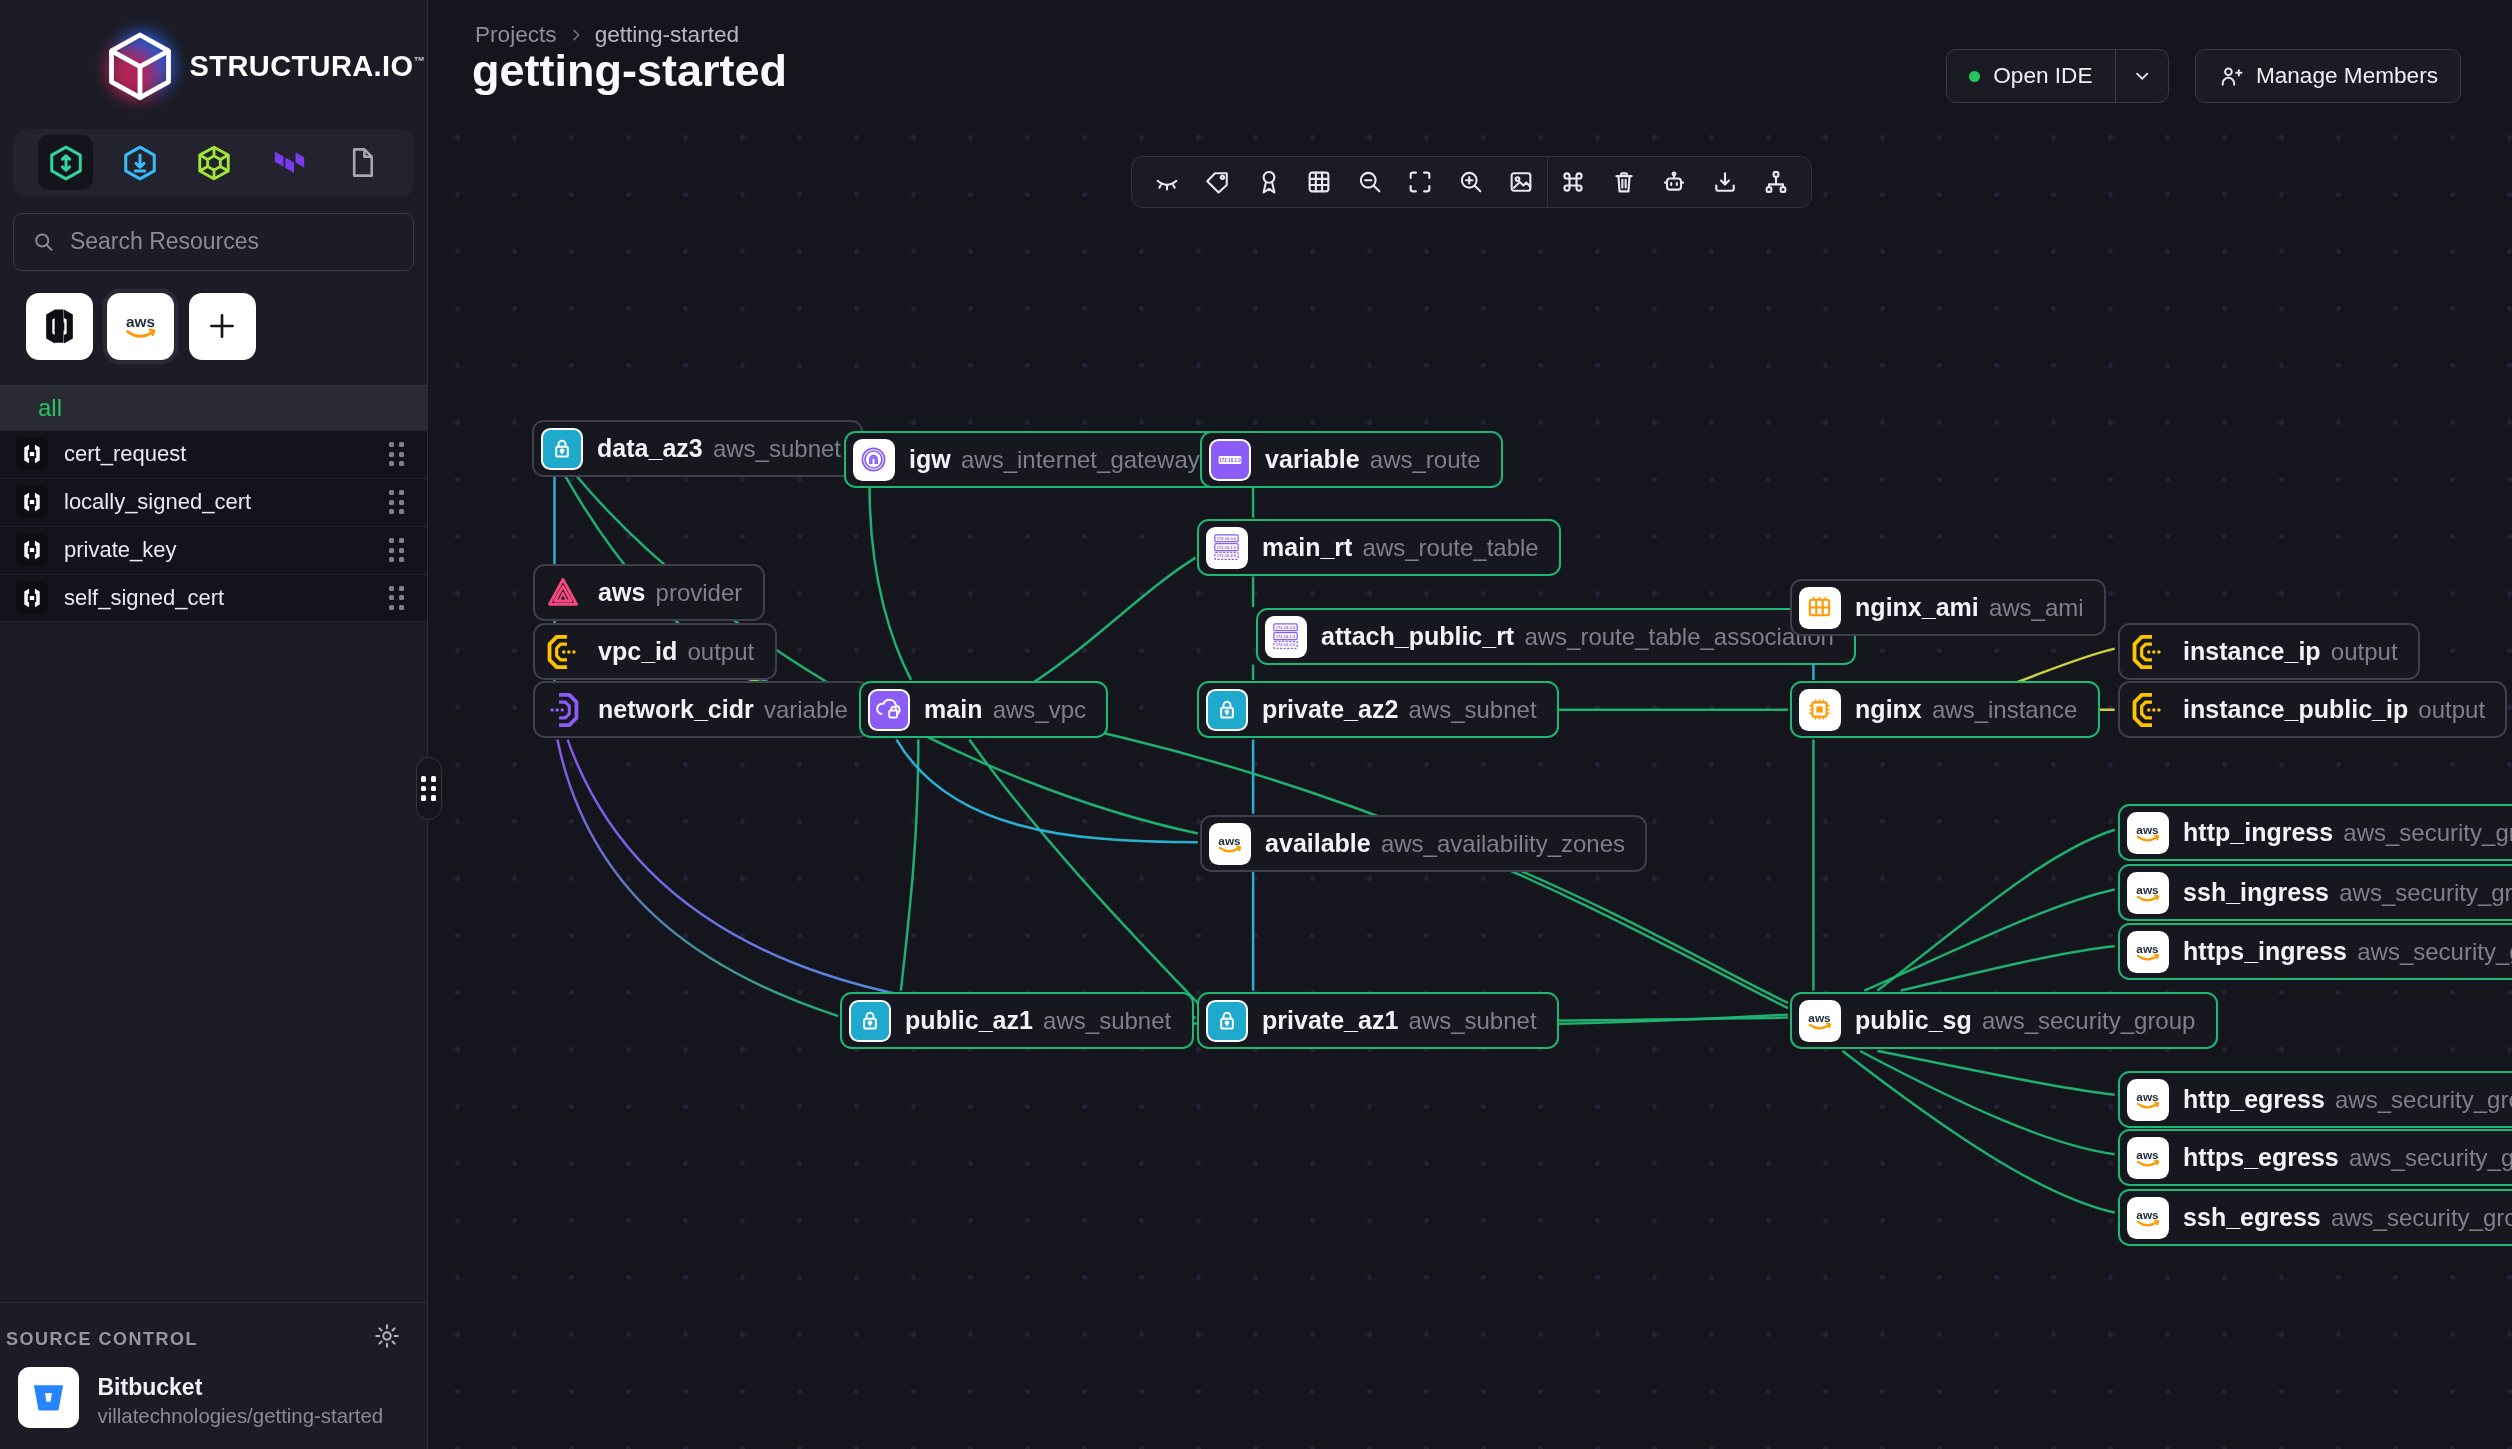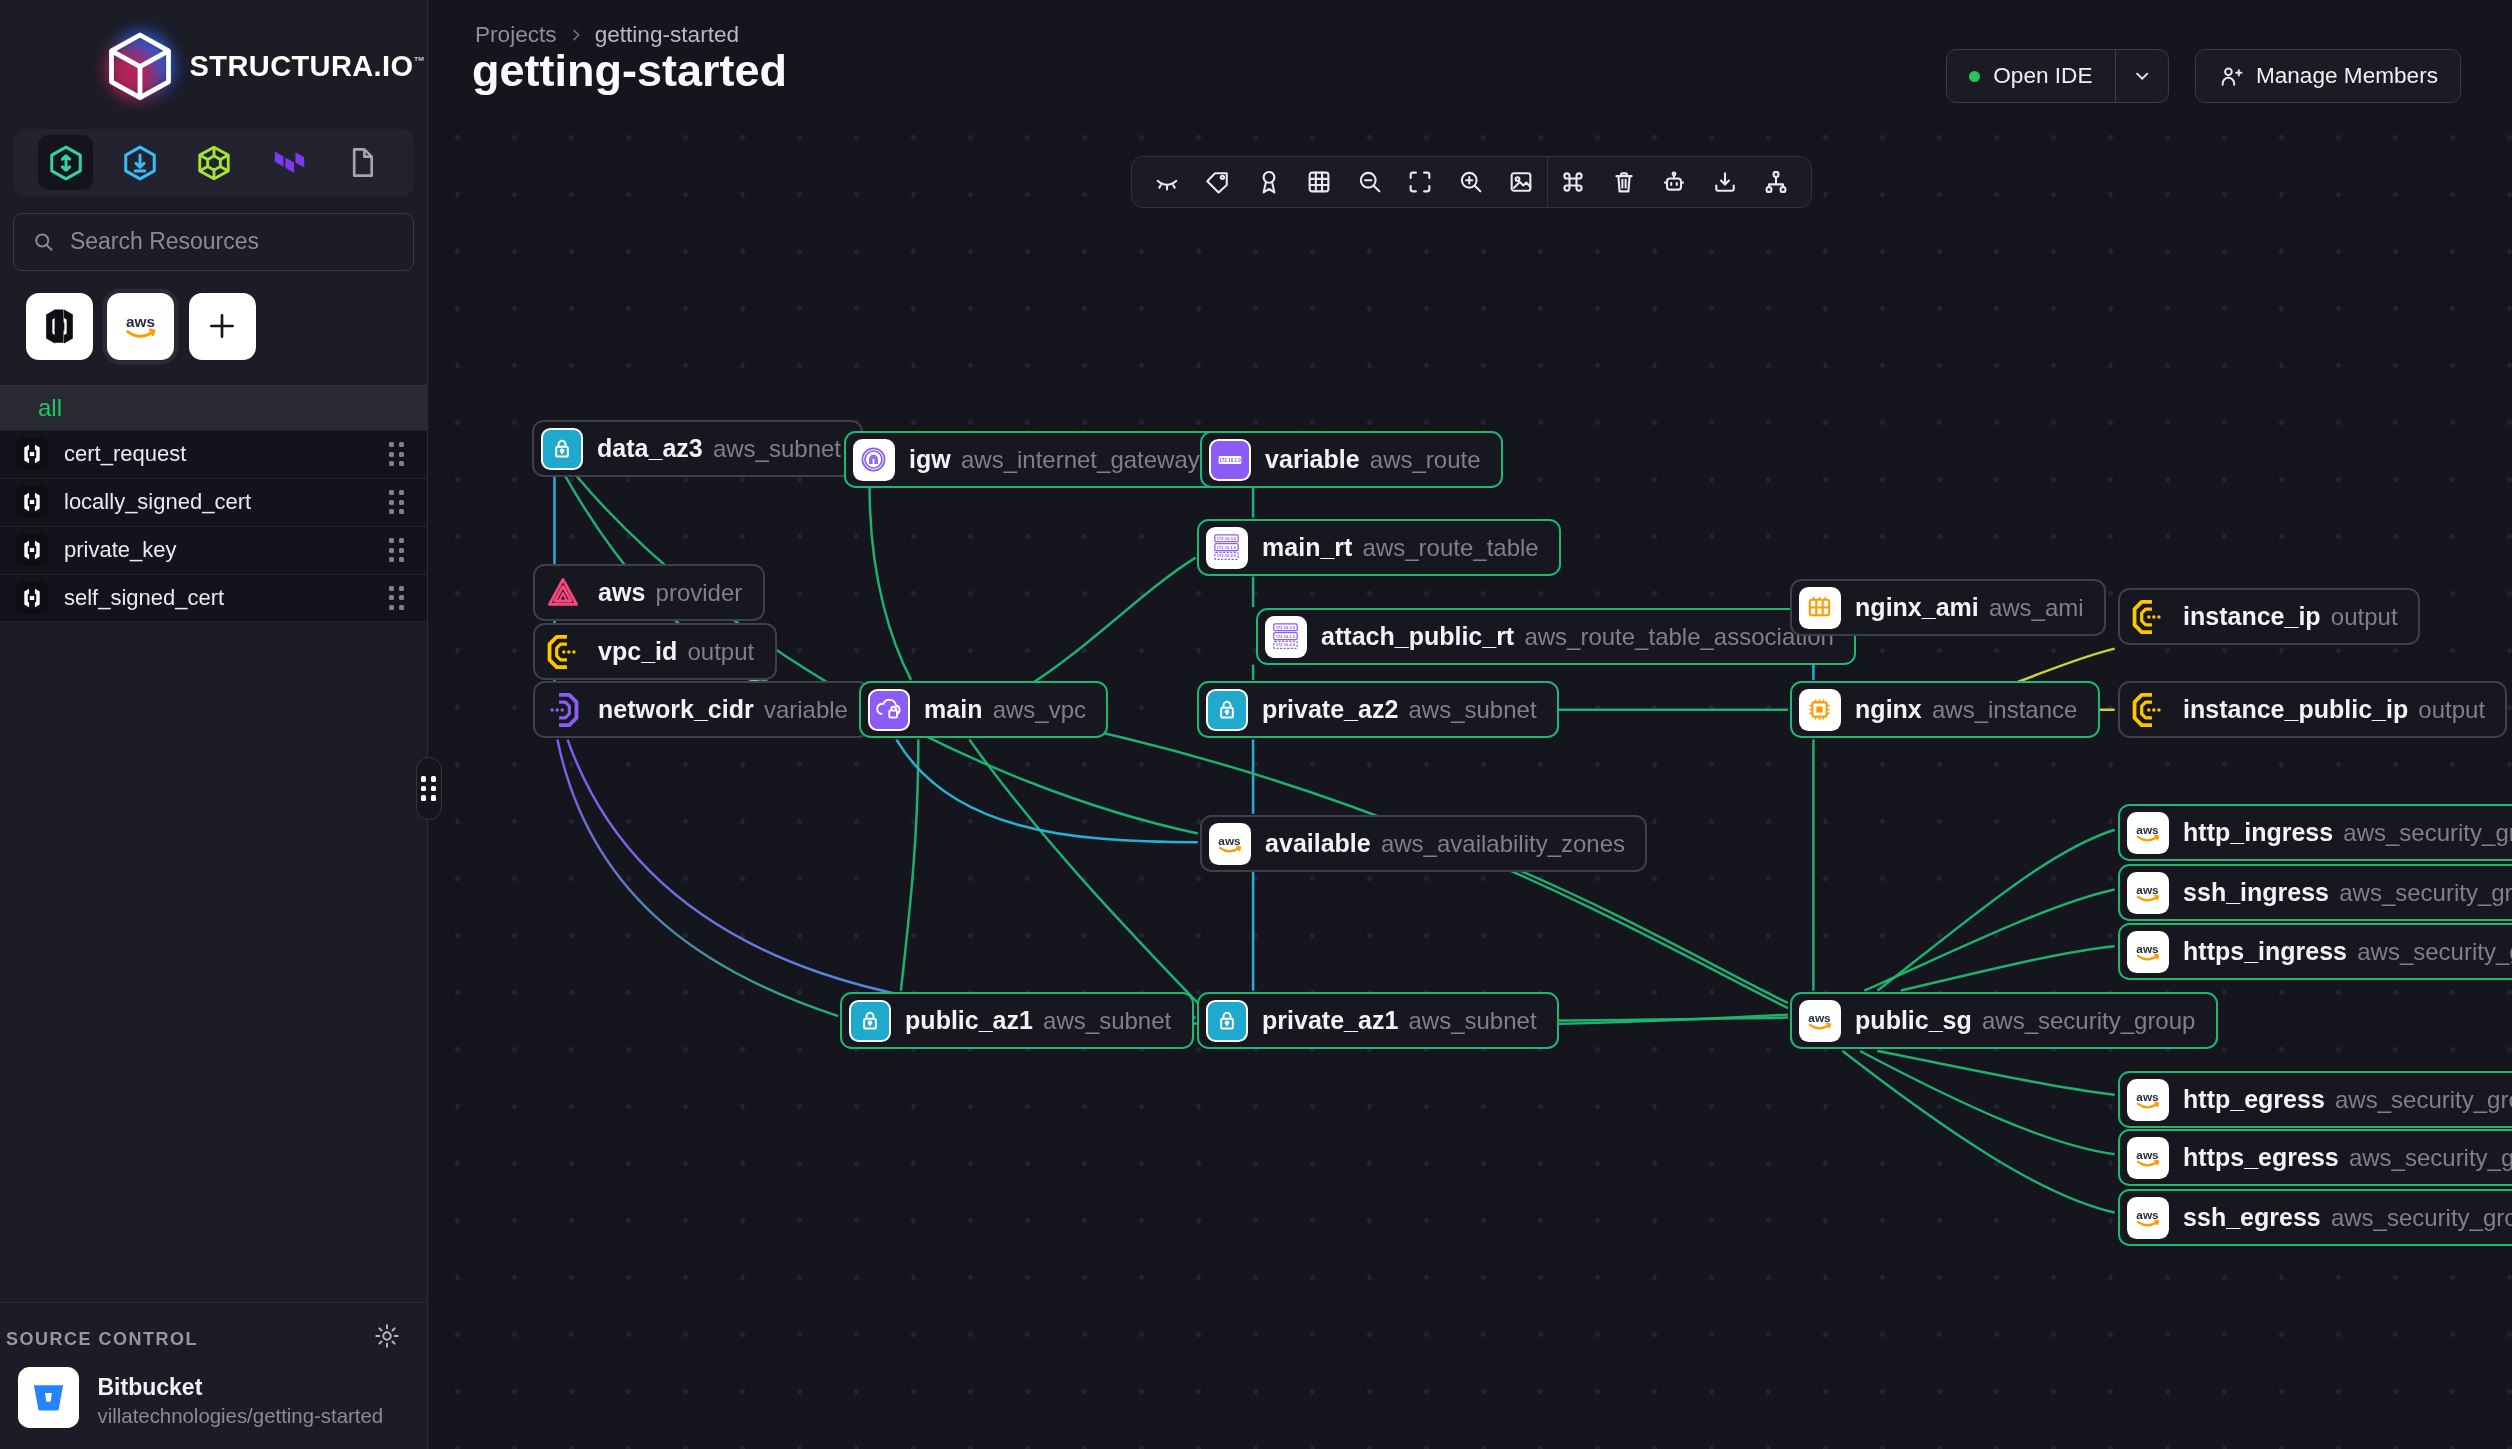--- a/index.html
+++ b/index.html
@@ -587,21 +587,21 @@
       <span class="tile t-white">
     <svg width="31" height="31" viewBox="0 0 24 24" fill="none" stroke="#ff9900" stroke-width="1.6">
       <rect x="6.5" y="6.5" width="11" height="11" rx="1.4"></rect>
           <rect x="9.6" y="9.6" width="4.8" height="4.8" fill="#ff9900" stroke="none"></rect>
       <path d="M9 6.5 V4.2 M12 6.5 V4.2 M15 6.5 V4.2 M9 17.5 V19.8 M12 17.5 V19.8 M15 17.5 V19.8 M6.5 9 H4.2 M6.5 12 H4.2 M6.5 15 H4.2 M17.5 9 H19.8 M17.5 12 H19.8 M17.5 15 H19.8" stroke-width="1.2"></path>
         </svg>
       </span>
       <span class="nname">nginx</span>
       <span class="ntype">aws_instance</span>
     </div>
-    <div class="node gray" style="left: 2118px; top: 588px;">
+    <div class="node gray" style="left: 2118px; top: 623px;">
       <span class="tile t-bare">
     <svg width="38" height="38" viewBox="0 0 24 24" fill="none" stroke="#ffc400" stroke-width="2.4" stroke-linejoin="round">
       <path d="M14.5 2.5 H8 L3.5 7 V17 L8 21.5 H14.5"></path>
           <path d="M14.5 7 H10.5 L8 9.5 V14.5 L10.5 17 H14.5" stroke-width="2"></path>
       <circle cx="12.5" cy="12" r="1.1" fill="#ffc400" stroke="none"></circle>
           <circle cx="15.7" cy="12" r="1.1" fill="#ffc400" stroke="none"></circle>
           <circle cx="18.9" cy="12" r="1.1" fill="#ffc400" stroke="none"></circle>
         </svg>
       </span>
       <span class="nname">instance_ip</span>

